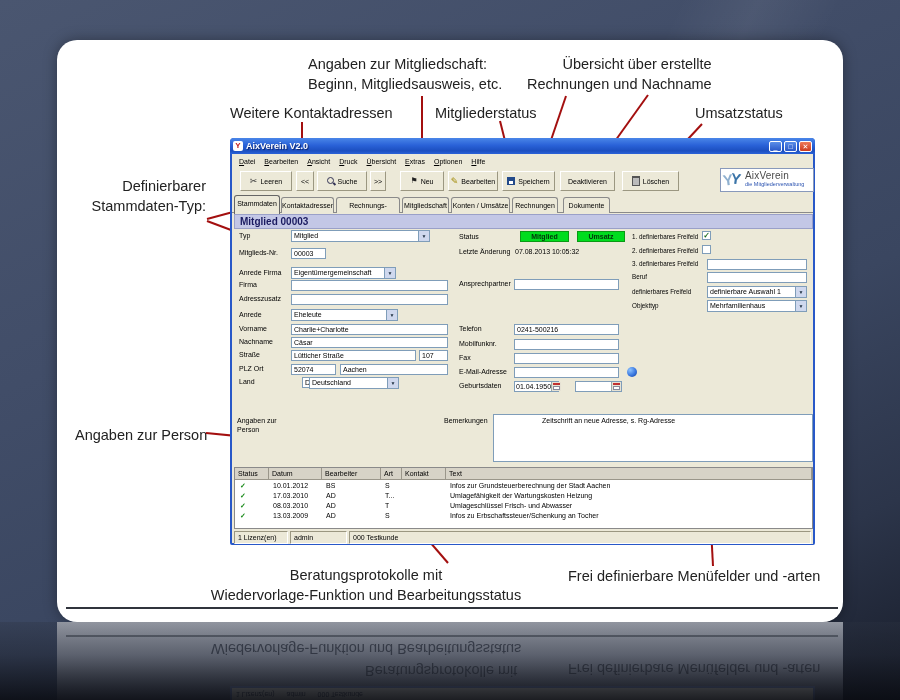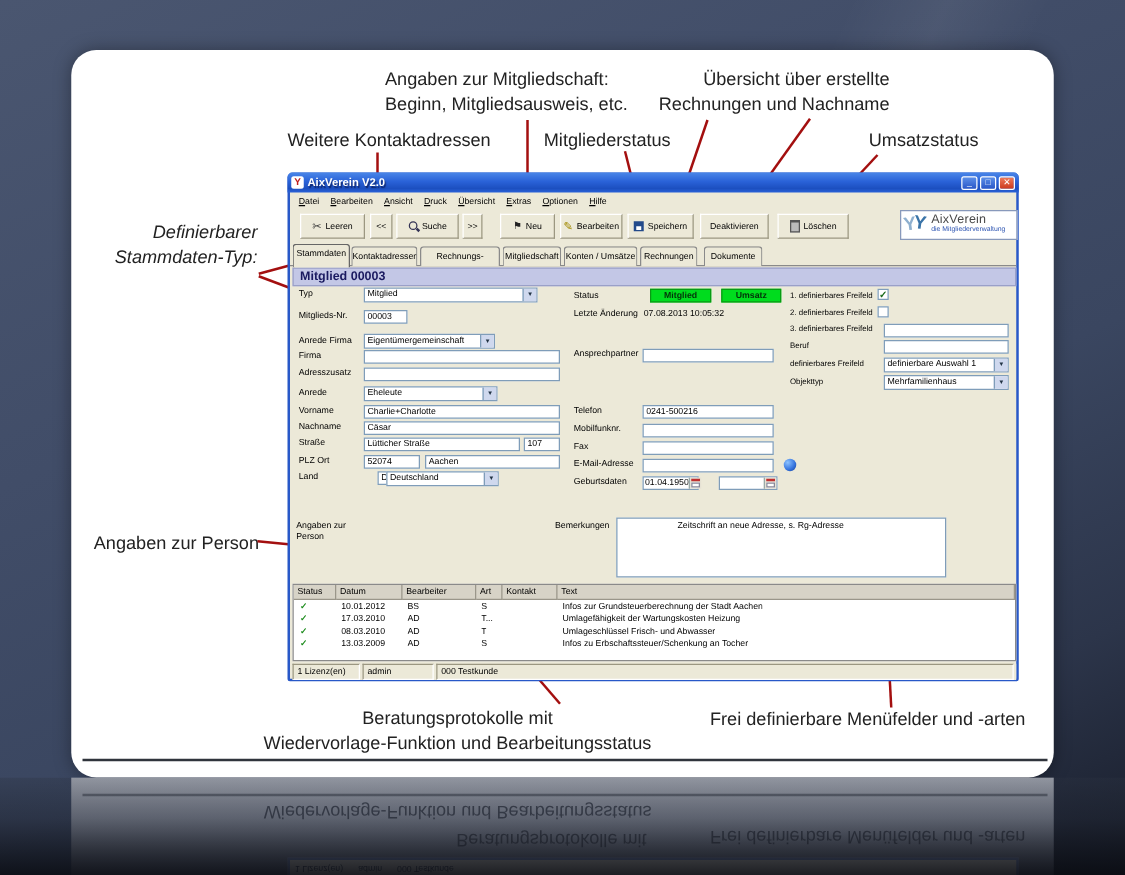--- a/index.html
+++ b/index.html
@@ -116,21 +116,21 @@
     background:linear-gradient(180deg,rgba(44,51,66,0.32) 0%,rgba(30,35,47,0.52) 42%,rgba(10,12,18,0.9) 100%);}
 </style>
 </head>
 <body>
 
 <div class="stage">
   <div class="streak"></div>
   <div class="card"></div>
   <div class="card-sep"></div>
 
-  <div class="ann ann-right" style="left:60px;top:176px;width:146px;font-style:italic;">
+  <div class="ann ann-right" style="left:60px;top:176px;width:146px;">
     <div>Definierbarer</div>
     <div>Stammdaten-Typ:</div>
   </div>
   <div class="ann" style="left:230px;top:103px;">Weitere Kontaktadressen</div>
   <div class="ann" style="left:308px;top:54px;">
     <div>Angaben zur Mitgliedschaft:</div>
     <div>Beginn, Mitgliedsausweis, etc.</div>
   </div>
   <div class="ann" style="left:527px;top:54px;text-align:right;">
     <div>Übersicht über erstellte</div>
@@ -312,21 +312,21 @@
       </div>
     <span class="lbl sm" style="left:400px;top:162px;">Objekttyp</span>
     <div class="dd" style="left:475px;top:160px;width:100px;">
         <span class="dd-val">Mehrfamilienhaus</span>
         <span class="dd-btn">▼</span>
       </div>
 
     <span class="lbl" style="left:5px;top:277px;">Angaben zur</span>
     <span class="lbl" style="left:5px;top:286px;">Person</span>
     <span class="lbl" style="left:212px;top:277px;">Bemerkungen</span>
-    <textarea class="ta" style="left: 261px; top: 274px; width: 264px; height: 48px; padding-left: 48px;" readonly="">Zeitschrift an neue Adresse, s. Rg-Adresse</textarea>
+    <textarea class="ta" style="left: 261px; top: 274px; width: 320px; height: 48px; padding-left: 48px;" readonly="">Zeitschrift an neue Adresse, s. Rg-Adresse</textarea>
 
     <div class="grid">
       <div class="ghead">
         <span class="gh" style="width:34px;">Status</span>
         <span class="gh" style="width:53px;">Datum</span>
         <span class="gh" style="width:59px;">Bearbeiter</span>
         <span class="gh" style="width:21px;">Art</span>
         <span class="gh" style="width:44px;">Kontakt</span>
         <span class="gh" style="width:366px;">Text</span>
       </div>

